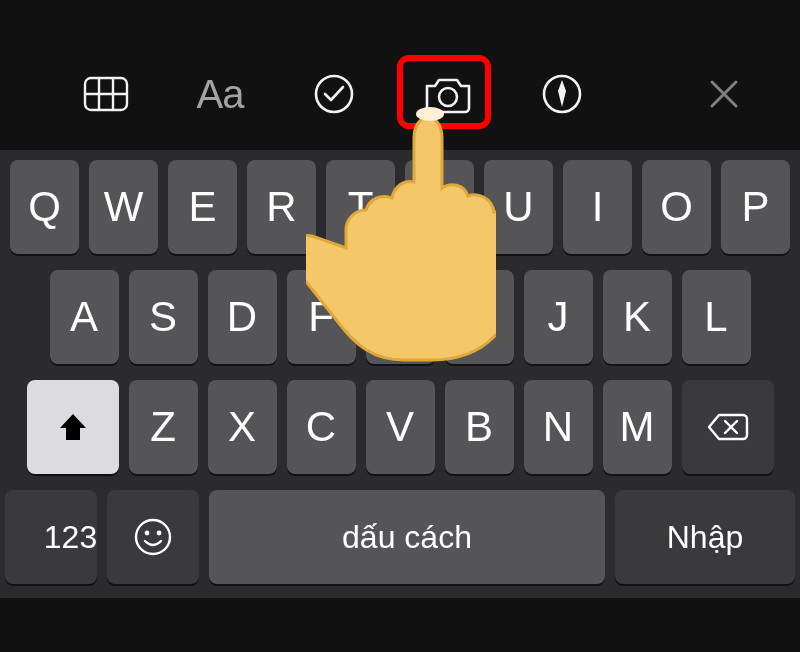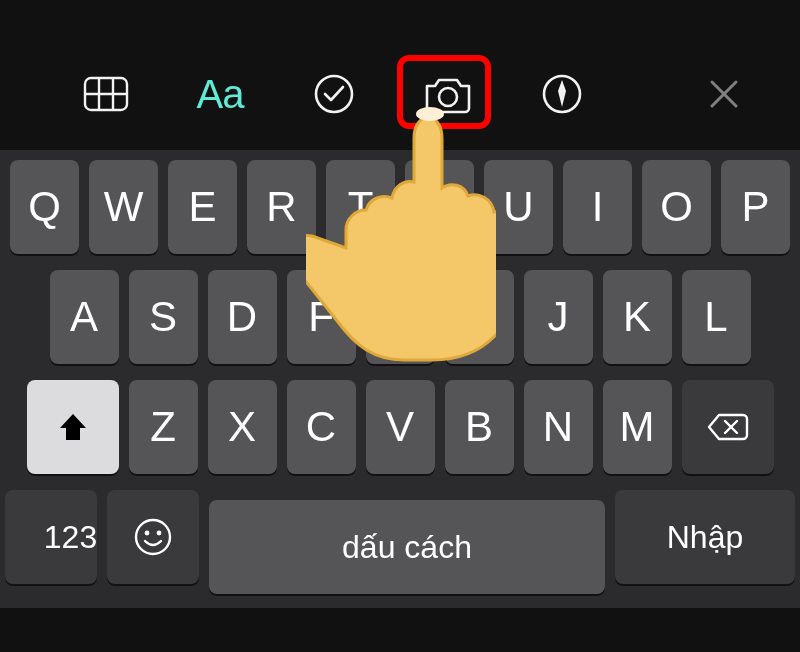--- a/index.html
+++ b/index.html
@@ -34,21 +34,21 @@
     color: #f2f2f2;
     cursor: pointer;
   }
   .tool-btn svg { display:block; }
 
   
   .ic-grid rect{ fill:none; stroke:#f2f2f2; stroke-width:2.4; }
   .ic-grid line{ stroke:#f2f2f2; stroke-width:2.4; }
 
   
-  .ic-aa { font-size:40px; font-weight:400; color:#5eead4; letter-spacing:-1px;}
+  .ic-aa { font-size:40px; font-weight:400; color:#a3a3a3; letter-spacing:-1px;}
   
   .ic-check circle{ fill:none; stroke:#f2f2f2; stroke-width:2.6;}
   .ic-check polyline{ fill:none; stroke:#f2f2f2; stroke-width:2.6; stroke-linecap:round; stroke-linejoin:round;}
   
   .ic-cam path, .ic-cam circle, .ic-cam rect{ fill:none; stroke:#f2f2f2; stroke-width:2.6; stroke-linejoin:round;}
   
   .ic-pen circle{ fill:none; stroke:#f2f2f2; stroke-width:2.6;}
   .ic-pen path{ fill:#f2f2f2;}
   
   .ic-close line{ stroke:#808080; stroke-width:3; stroke-linecap:round;}
@@ -101,21 +101,21 @@
   .key.fn{
     background:#3a3a3c;
     width:92px;
   }
   .key.shift{ background:#dcdcde; color:#000;}
   .key.shift svg path{ fill:#000;}
   .key.del svg{ stroke:#fff;}
   .krow.row4 .key{ height:94px;}
   .key.num{ background:#3a3a3c; width:92px; font-size:32px;padding-left:39px;}
   .key.emoji{ background:#3a3a3c; width:92px; font-size:36px;}
-  .key.space{ background:#555558; flex:1; font-size:32px;margin-top:10px;}
+  .key.space{ background:#555558; flex:1; font-size:32px;}
   .key.enter{ background:#3a3a3c; width:180px; font-size:32px;}
 
   
   .hand {
     position:absolute;
     top:104px;
     left:306px;
     width:190px;
     height:260px;
     pointer-events:none;

